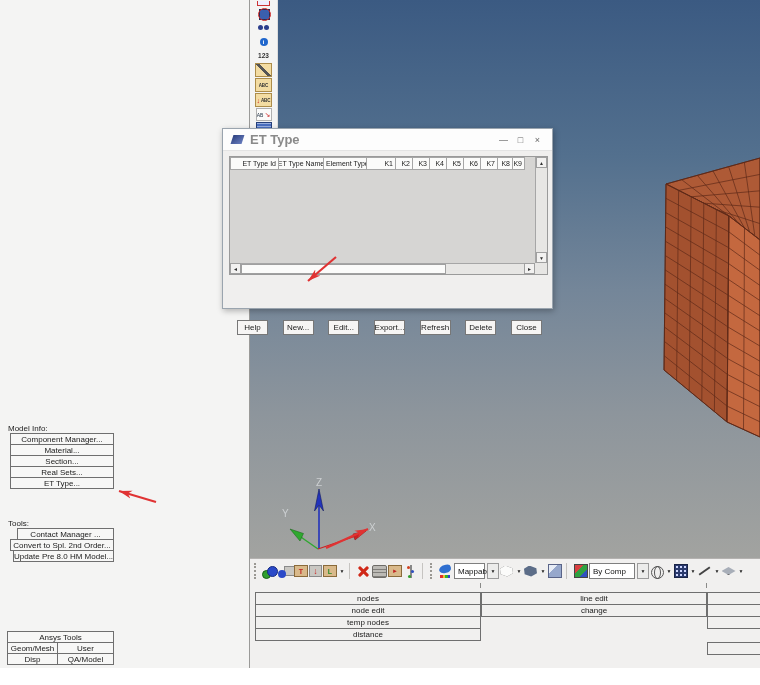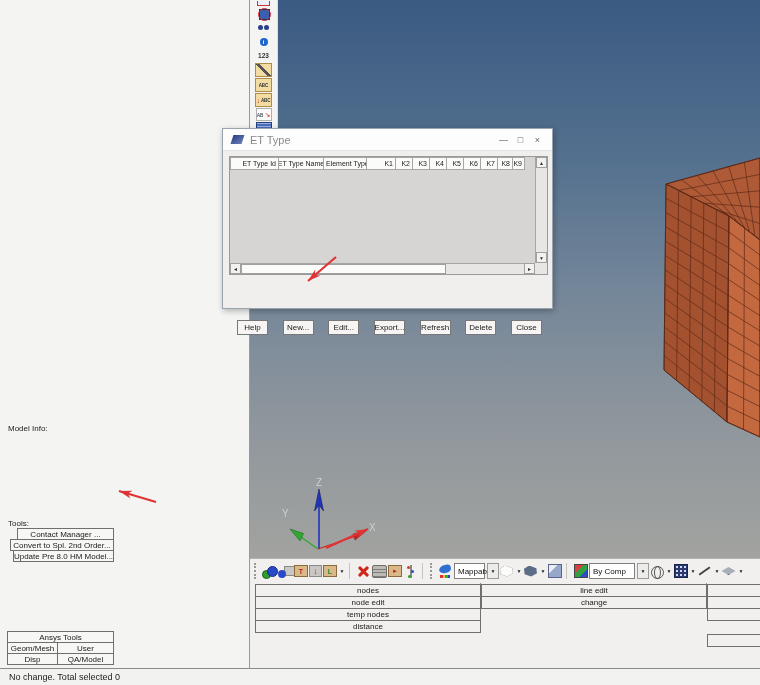--- a/index.html
+++ b/index.html
@@ -91,34 +91,34 @@
     background-image:radial-gradient(#d0d8ff 1px, transparent 1.4px); background-size:4px 4px; }
   .ti-line::before { content:""; width:13px; height:2px; background:#444; transform:rotate(-35deg); }
   .ti-flatdiamond::before { content:""; width:14px; height:7px; background:#a8aeb8;
     clip-path:polygon(50% 0,100% 50%,50% 100%,0 50%); border-bottom:1px solid #666; }
   .combo { height:17px; display:flex; align-items:center; flex:none; }
   .combo-field { width:31px; height:16px; background:#fff; border:1px solid #7f7f7f; font-size:8px; color:#111; padding-left:3px; display:flex; align-items:center; }
   .combo-btn { width:12px; height:16px; background:#ececeb; border:1px solid #9b9b9b; margin-left:2px; display:flex; align-items:center; justify-content:center; font-size:5px; color:#222; }
 
   
   #panel-menu { position:absolute; left:0; top:583px; width:510px; height:85px; background:#f1f0ef; }
-  .menu-col { position:absolute; top:0; }
+  .menu-col { position:absolute; top:8px; }
   #menu-col1 { left:5px; width:226px; }
   #menu-col2 { left:231px; width:226px; }
   #menu-col3 { left:457px; width:60px; }
   .menu-btn { height:13px; margin-top:1px; background:#f1f0ef; border:1px solid #6f6f6f; font-size:8px; color:#1a1a1a; display:flex; align-items:center; justify-content:center; }
   .menu-btn + .menu-btn { margin-top:-1px; }
   .menu-spacer { height:13px; margin-top:-1px; }
   .tick { position:absolute; top:0; width:1px; height:5px; background:#8a8a88; }
 
   
   #dialog { position:absolute; left:222px; top:128px; width:331px; height:181px; background:#f0efee; border:1px solid #9aa4ae; box-shadow:1px 2px 6px rgba(0,0,0,0.28); z-index:40; }
   #dlg-titlebar { position:absolute; left:0; top:0; width:100%; height:22px; background:#fdfdfd; border-bottom:1px solid #e3e3e3; display:flex; align-items:center; }
   #dlg-icon { width:11px; height:9px; margin-left:9px; background:linear-gradient(135deg,#2b3f7e,#6a7fc0); transform:skewX(-18deg); }
-  #dlg-title { font-size:11px; color:#8a8a8a; margin-left:7px; }
+  #dlg-title { font-size:13px; color:#8a8a8a; margin-left:7px;font-weight:bold; }
   #dlg-controls { position:absolute; right:6px; top:0; height:22px; display:flex; align-items:center; }
   .dlg-ctrl { width:17px; text-align:center; font-size:9px; color:#666; }
   #dlg-table { position:absolute; left:6px; top:27px; width:319px; height:119px; border:1px solid #9a9a9a; background:#d6d5d3; }
   #dlg-header { position:absolute; left:0; top:0; height:13px; display:flex; }
   .th { height:13px; margin-left:-1px; background:#fbfbfa; border:1px solid #a6a6a6; font-size:7px; color:#222; display:flex; align-items:center; justify-content:center; white-space:nowrap; overflow:hidden; flex:none; }
   .th.first { margin-left:0; justify-content:flex-end; padding-right:2px; }
   .th.lalign { justify-content:flex-start; padding-left:2px; }
   .th.num { justify-content:flex-end; padding-right:2px; }
   #dlg-vscroll { position:absolute; right:0; top:0; bottom:11px; width:12px; background:#e7e6e4; border-left:1px solid #a6a6a6; }
   .scr-btn { position:absolute; left:0; width:11px; height:11px; background:#f2f1f0; border:1px solid #a0a0a0; font-size:5px; color:#333; display:flex; align-items:center; justify-content:center; }
@@ -280,42 +280,46 @@
         <div class="menu-btn"></div>
         <div class="menu-btn"></div>
         <div class="menu-spacer"></div>
         <div class="menu-btn"></div>
       </div>
     </div>
   </div>
 
   <div id="left-panel">
     <div id="mi-label" class="lp-label">Model Info:</div>
+    <div id="mi-btns">
+        <div class="lp-btn">Component Manager...</div>
+        <div class="lp-btn">Material...</div>
+        <div class="lp-btn">Section...</div>
+        <div class="lp-btn">Real Sets...</div>
+        <div class="lp-btn">ET Type...</div>
+      </div>
     <div id="tools-label" class="lp-label">Tools:</div>
     <div id="tools-btns">
         <div class="lp-btn ralign" style="width: 97px;">Contact Manager ...</div>
         <div class="lp-btn ralign" style="width: 104px;">Convert to Spl. 2nd Order...</div>
         <div class="lp-btn ralign" style="width: 101px;">Update Pre 8.0 HM Model...</div>
       </div>
     <div id="ansys-grid">
         <div class="lp-btn ansys-title">Ansys Tools</div>
         <div class="ansys-row">
           <div class="lp-btn ansys-half1">Geom/Mesh</div>
           <div class="lp-btn ansys-half2">User</div>
         </div>
         <div class="ansys-row">
           <div class="lp-btn ansys-half1">Disp</div>
           <div class="lp-btn ansys-half2">QA/Model</div>
         </div>
       </div>
   </div>
 
-  <div id="statusbar">
-    <span class="txt">No change. Total selected 0</span>
-  </div>
 
   <div id="dialog">
     <div id="dlg-titlebar">
       <div id="dlg-icon"></div>
       <span id="dlg-title">ET Type</span>
       <div id="dlg-controls">
         <span class="dlg-ctrl">—</span>
         <span class="dlg-ctrl">□</span>
         <span class="dlg-ctrl">×</span>
       </div>

